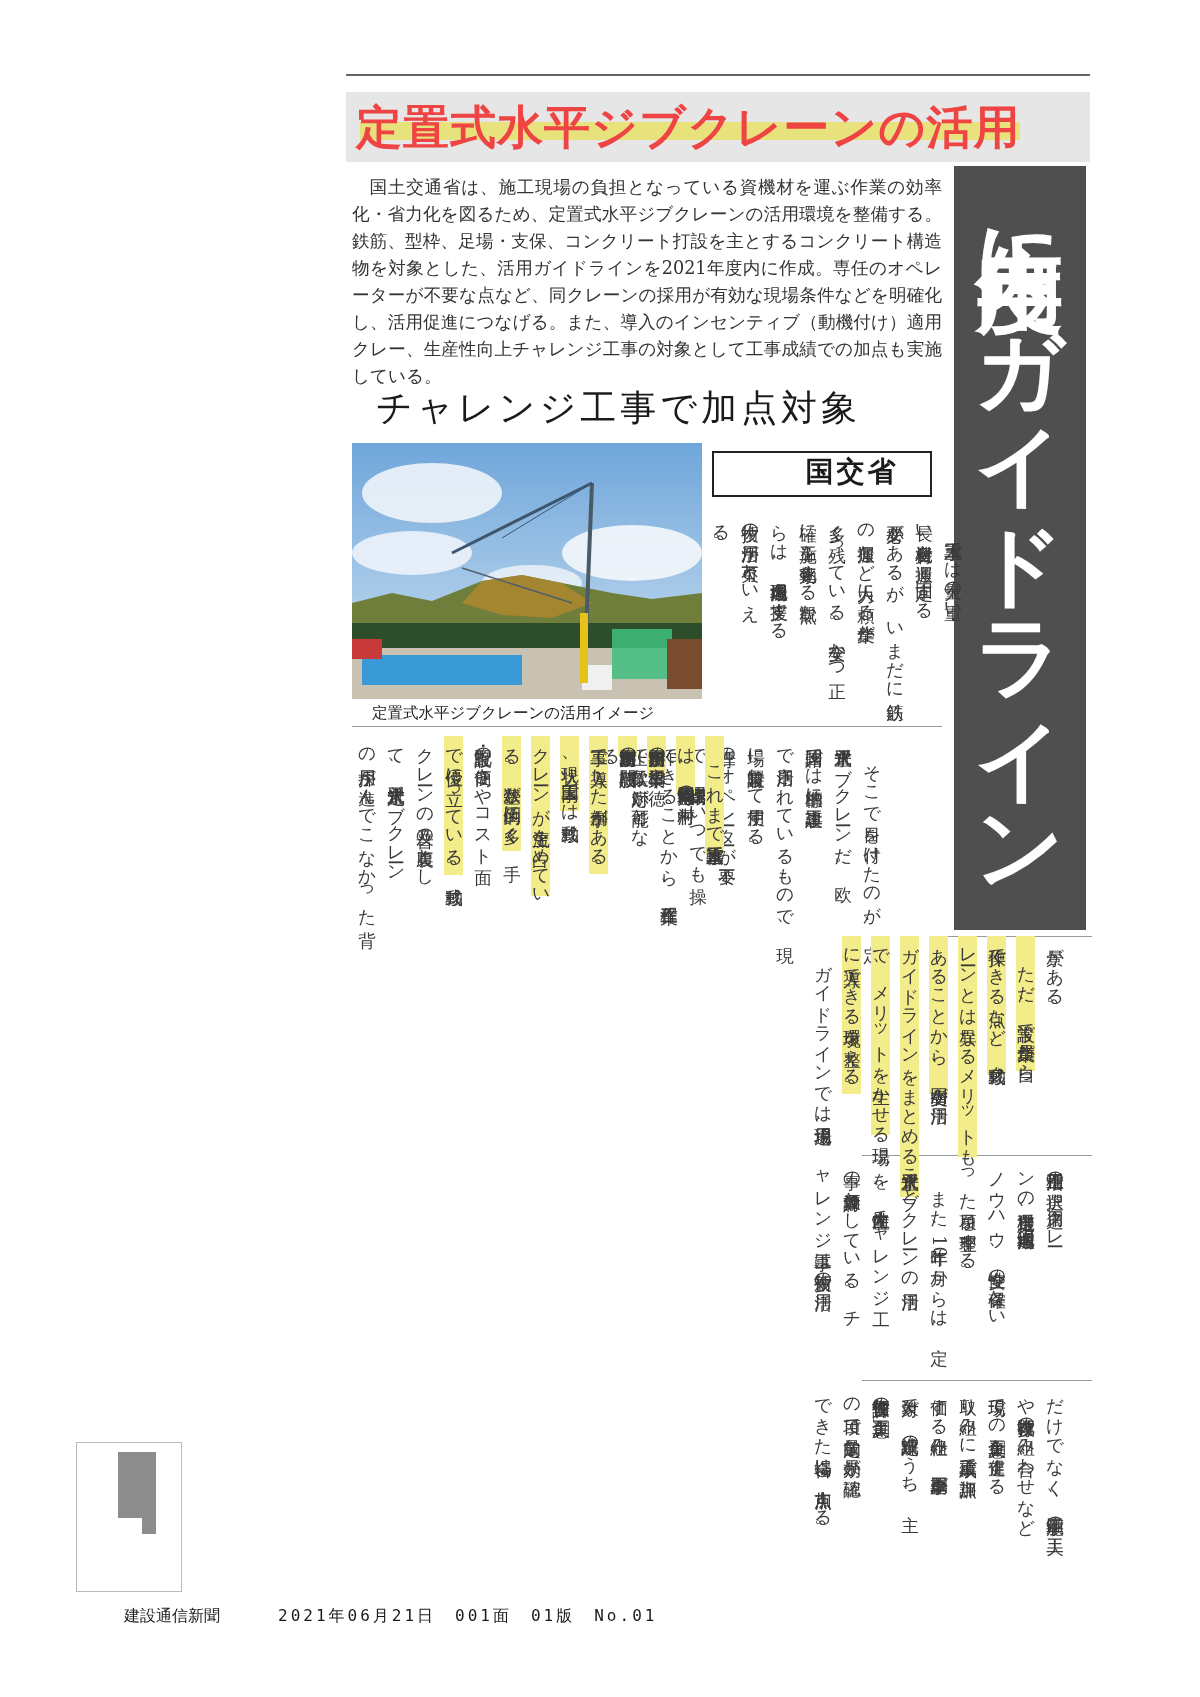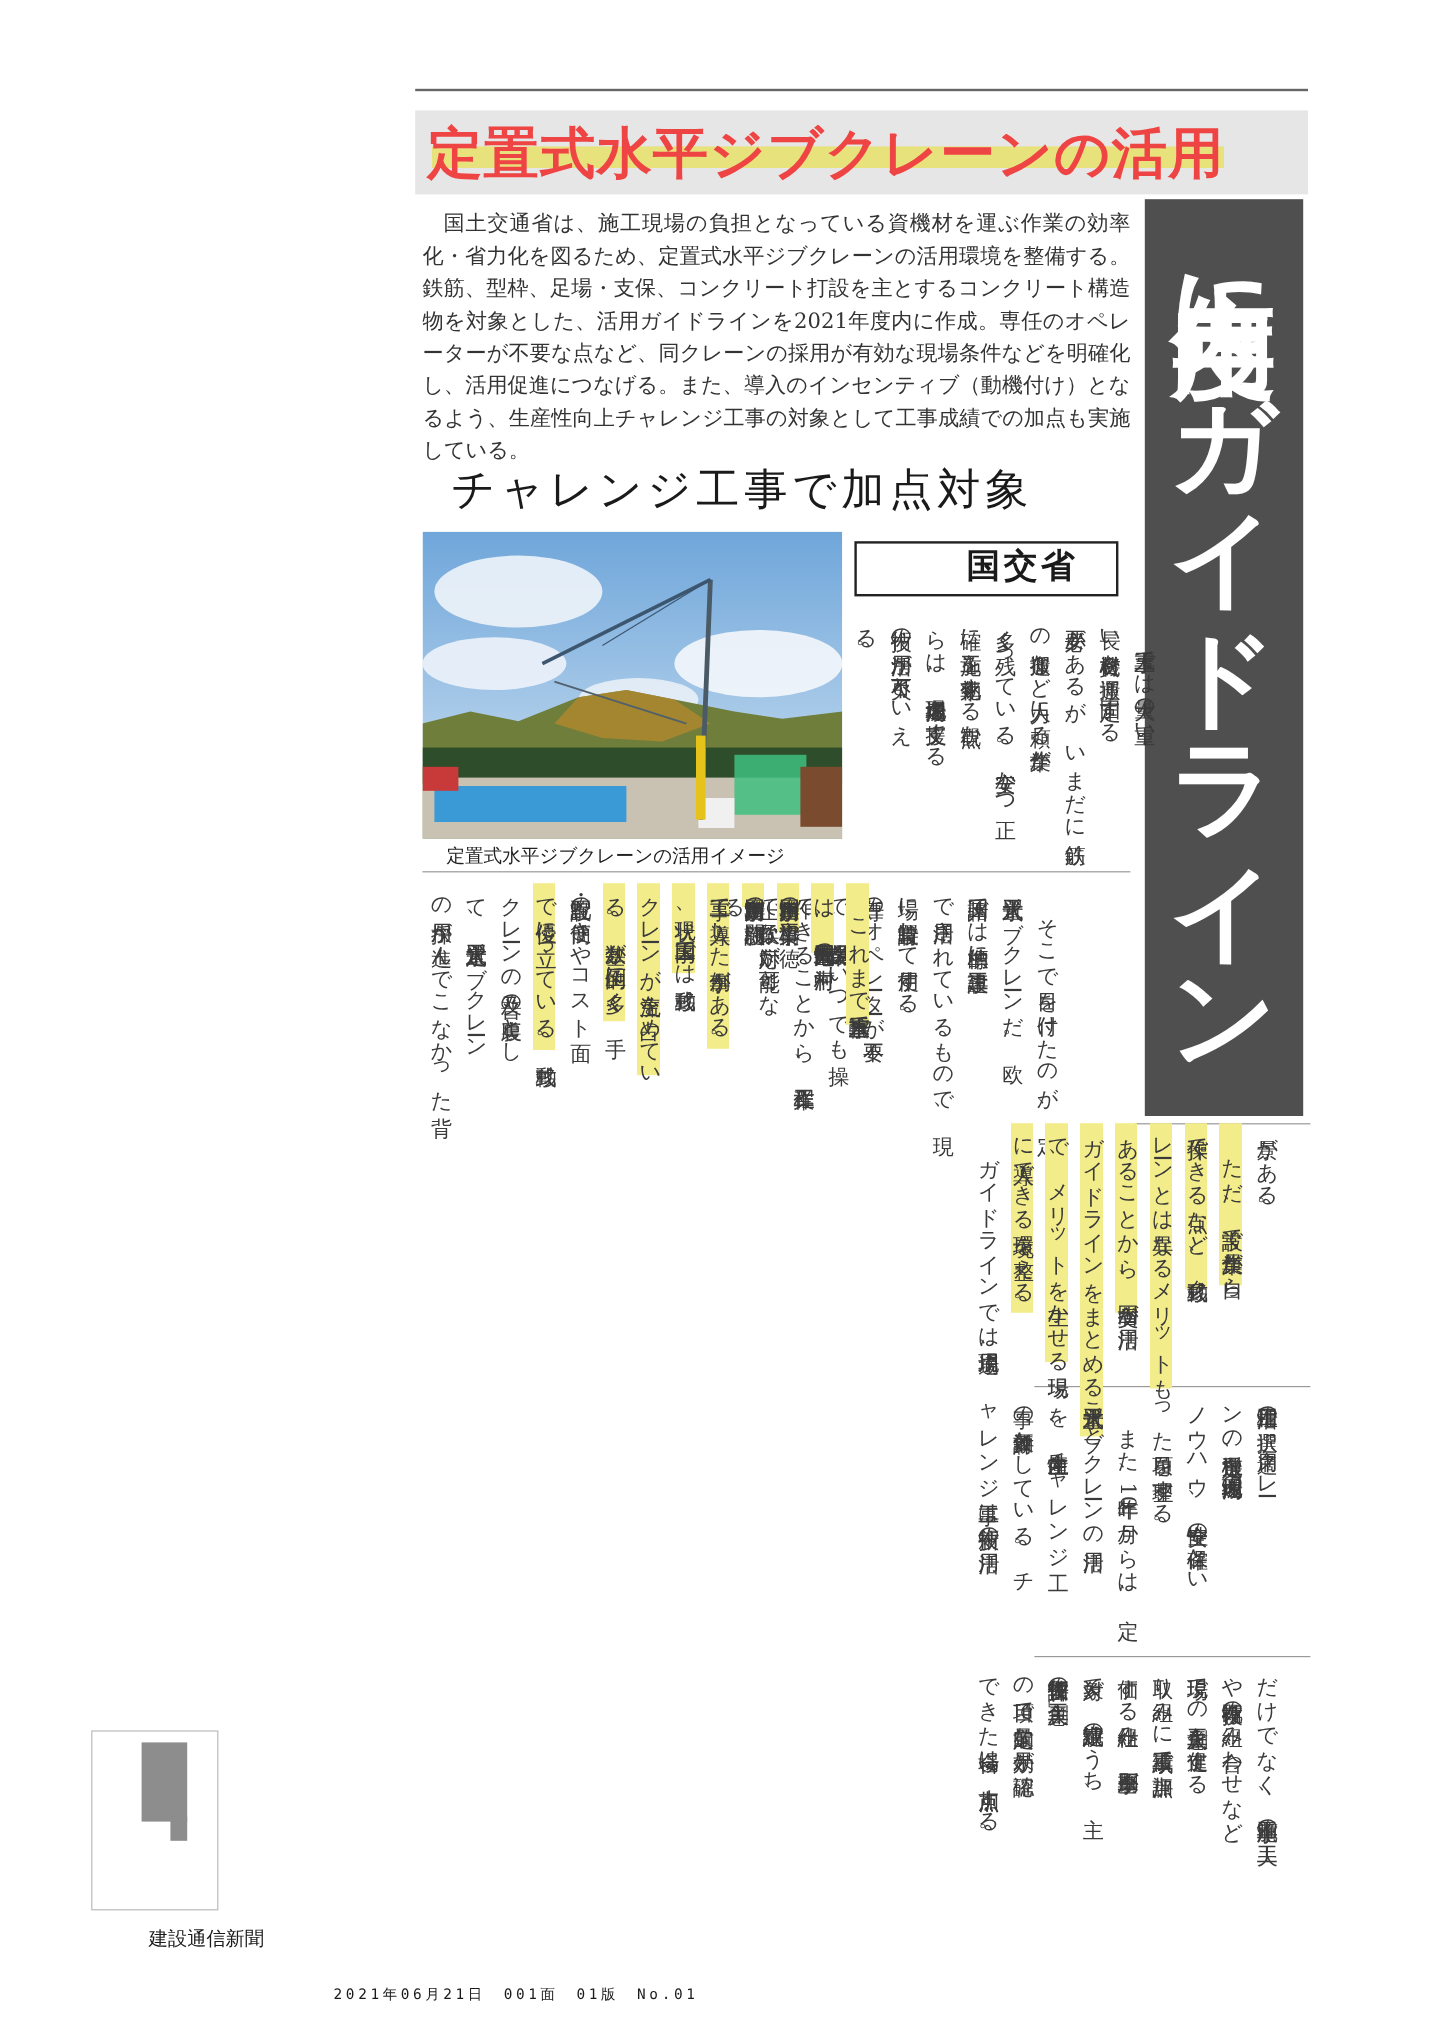--- a/index.html
+++ b/index.html
@@ -44,33 +44,33 @@
   .b6 { left:808px; top:1386px; height:200px; }
   .rule-b1 { left:946px; top:936px; width:146px; height:1px; background:#999; }
   .rule-b4b { left:862px; top:1155px; width:230px; height:1px; background:#999; }
   .rule-b5b { left:862px; top:1380px; width:230px; height:1px; background:#999; }
 
   .thumb-frame { left:76px; top:1442px; width:104px; height:148px; border:1px solid #bbb; }
   .thumb-shape1 { left:118px; top:1452px; width:38px; height:66px; background:#8d8d8d; }
   .thumb-shape2 { left:142px; top:1514px; width:14px; height:20px; background:#8d8d8d; }
 
   .footer-pub { left:76px; top:1606px; font-family:"DejaVu Sans", sans-serif; font-size:16px; color:#1a1a1a; white-space:nowrap;margin-left:48px; }
-  .footer-meta { left:278px; top:1606px; font-family:"DejaVu Sans Mono", monospace; font-size:12px; letter-spacing:3px; color:#1a1a1a; white-space:nowrap;margin-top:48px; }
+  .footer-meta { left:278px; top:1606px; font-family:"DejaVu Sans Mono", monospace; font-size:16px; letter-spacing:3px; color:#1a1a1a; white-space:nowrap; }
 </style>
 </head>
 <body>
 
 <div class="abs top-rule"></div>
 
 <div class="abs headline-box"></div>
 <div class="abs headline-hl"></div>
 <div class="abs headline">定置式水平ジブクレーンの活用</div>
 
 <div class="abs lead">
-  <p style="text-indent:1em;">国土交通省は、施工現場の負担となっている資機材を運ぶ作業の効率化・省力化を図るため、定置式水平ジブクレーンの活用環境を整備する。鉄筋、型枠、足場・支保、コンクリート打設を主とするコンクリート構造物を対象とした、活用ガイドラインを2021年度内に作成。専任のオペレーターが不要な点など、同クレーンの採用が有効な現場条件などを明確化し、活用促進につなげる。また、導入のインセンティブ（動機付け）となるよう、生産性向上チャレンジ工事の対象として工事成績での加点も実施している。</p>
+  <p style="text-indent:1em;">国土交通省は、施工現場の負担となっている資機材を運ぶ作業の効率化・省力化を図るため、定置式水平ジブクレーンの活用環境を整備する。鉄筋、型枠、足場・支保、コンクリート打設を主とするコンクリート構造物を対象とした、活用ガイドラインを2021年度内に作成。専任のオペレーターが不要な点など、同クレーンの採用が有効な現場条件などを明確化し、活用促進につなげる。また、導入のインセンティブ（動機付け）適用クレー、生産性向上チャレンジ工事の対象として工事成績での加点も実施している。</p>
 </div>
 
 <div class="abs sub-headline">チャレンジ工事で加点対象</div>
 
 <div class="abs photo">
   <svg width="350" height="256" viewBox="0 0 350 256">
     <defs>
       <linearGradient id="sky" x1="0" y1="0" x2="0" y2="1">
         <stop offset="0" stop-color="#6fa6da"></stop>
           <stop offset="1" stop-color="#cfe2f2"></stop>

